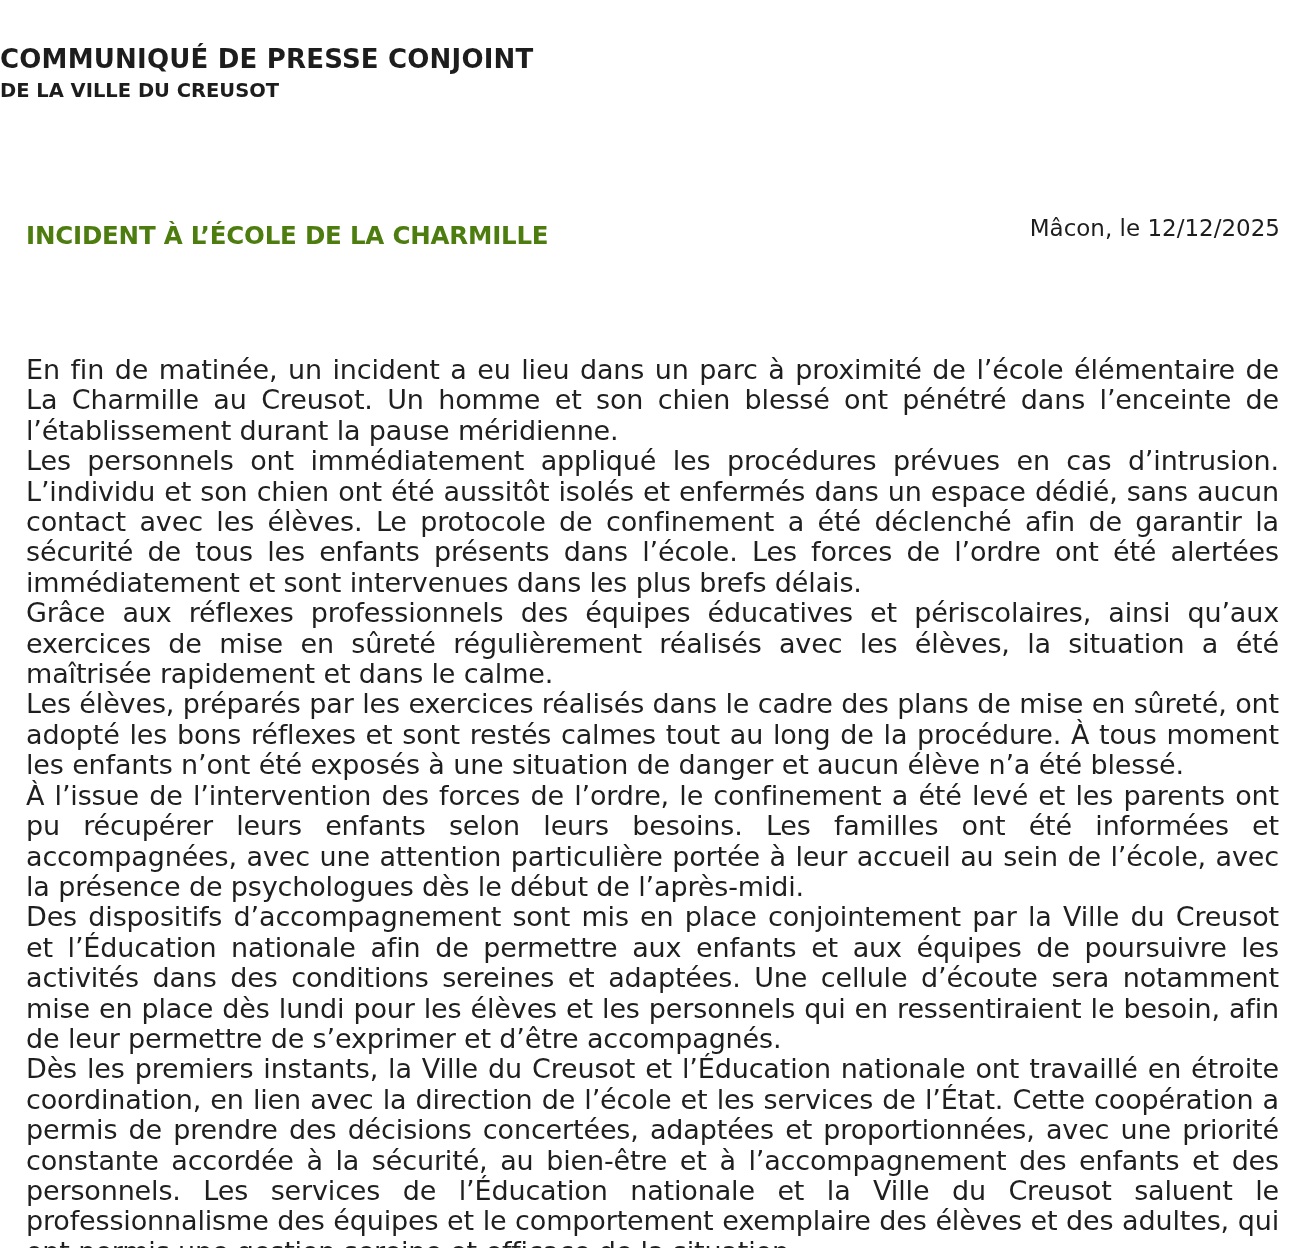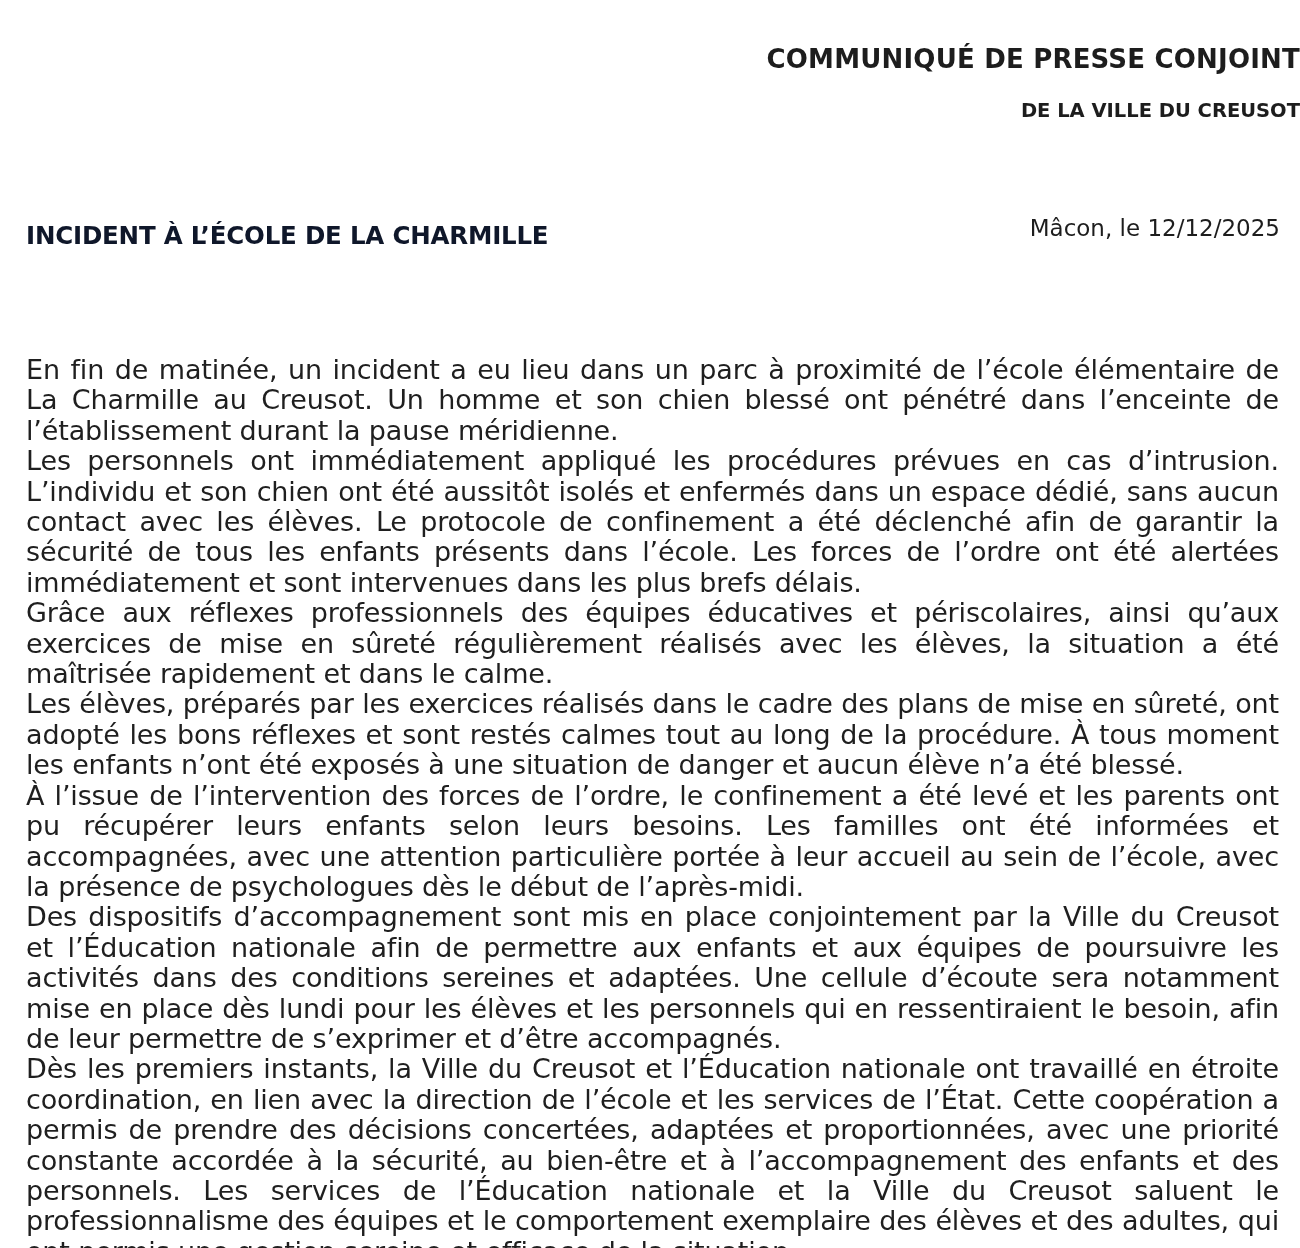--- a/index.html
+++ b/index.html
@@ -13,47 +13,46 @@
       position: relative;
       overflow: hidden;
       color: #1a1a1a;
       font-family: "Liberation Sans", sans-serif;
     }
     .masthead {
       position: absolute;
       top: 42px;
       left: 0;
       width: 1300px;
-      text-align: right;
+      text-align: left;
     }
     .masthead .line1 {
       font-family: "DejaVu Sans", sans-serif;
       font-weight: bold;
       font-size: 26px;
       letter-spacing: 0.2px;
       line-height: 34px;
       color: #1d1d1d;
     }
     .masthead .line2, .masthead .line3 {
       font-family: "DejaVu Sans", sans-serif;
       font-weight: bold;
       font-size: 19.5px;
       line-height: 29px;
       color: #1d1d1d;
-      margin-top: 20px;
     }
     .headline {
       position: absolute;
       top: 218px;
       left: 26px;
       font-family: "DejaVu Sans", sans-serif;
       font-weight: bold;
       font-size: 24.5px;
       line-height: 36px;
-      color: #0f172a;
+      color: #4d7c0f;
       letter-spacing: -0.2px;
     }
     .dateline {
       position: absolute;
       top: 212px;
       right: 20px;
       font-family: "DejaVu Sans", sans-serif;
       font-size: 23px;
       line-height: 32px;
       color: #1d1d1d;

